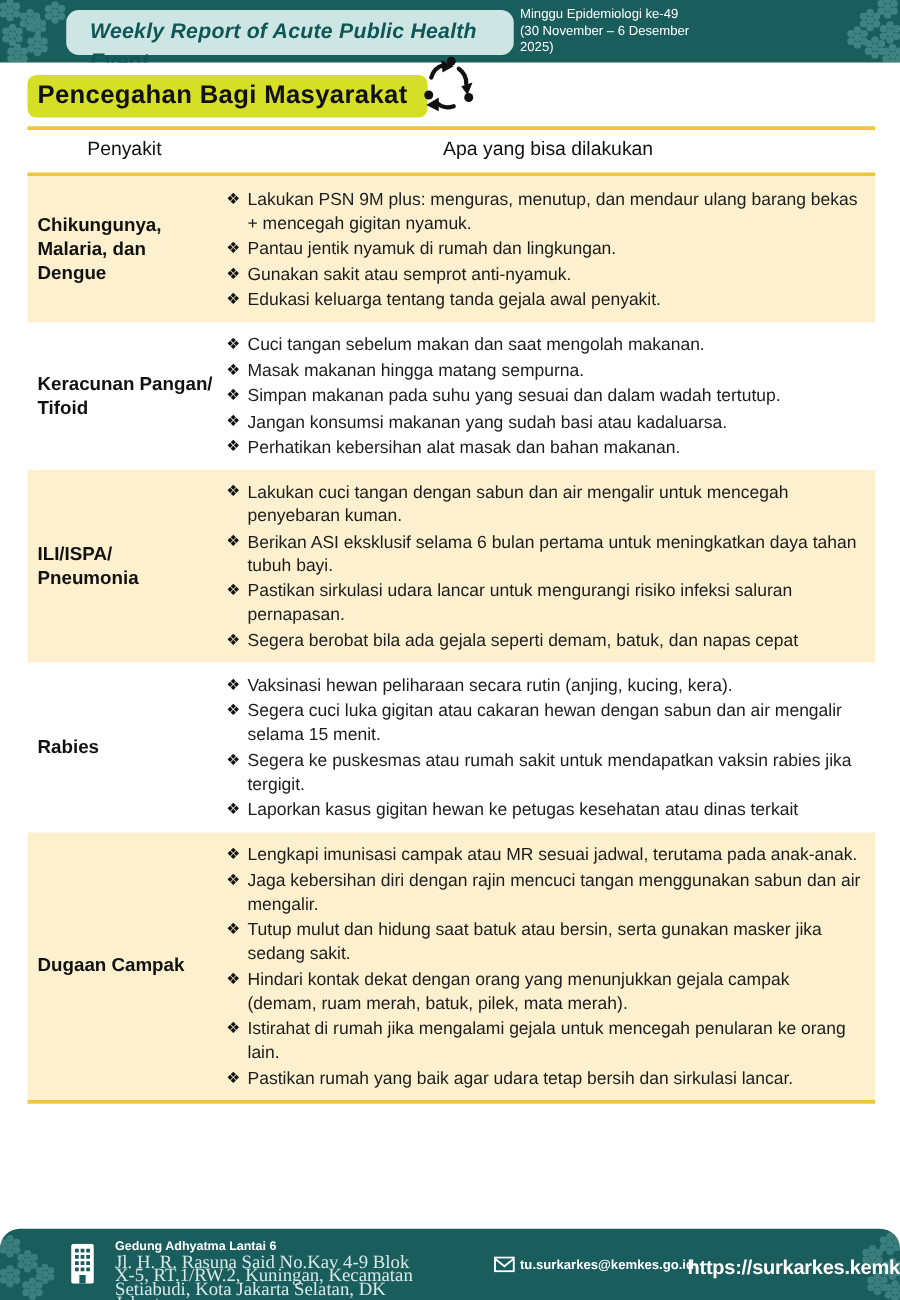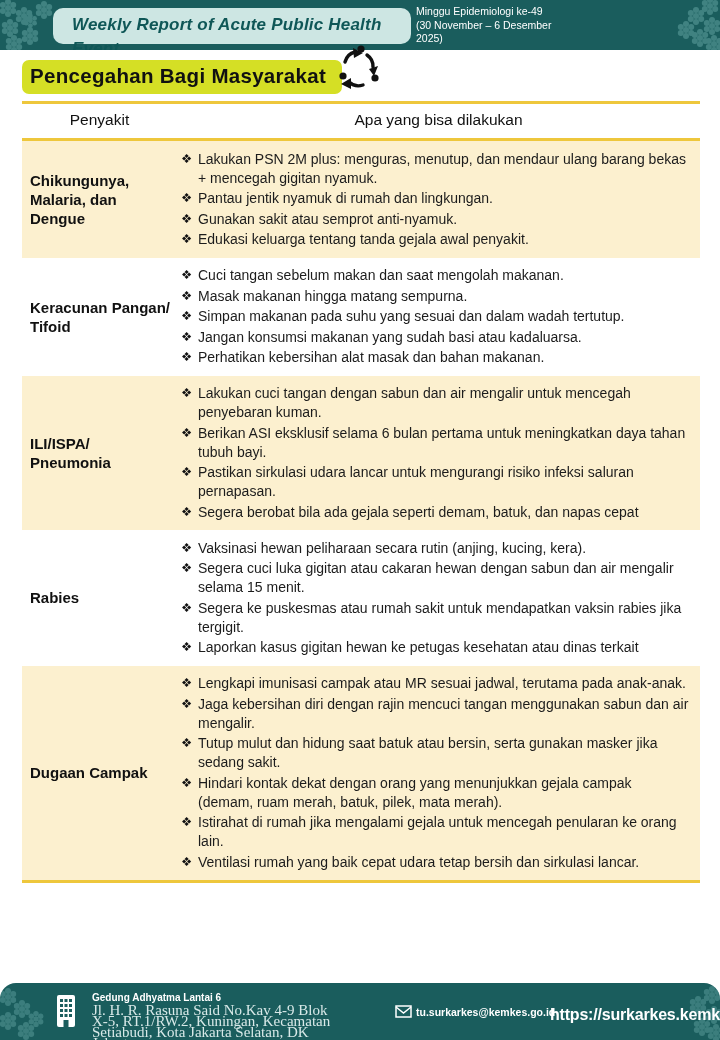--- a/index.html
+++ b/index.html
@@ -142,21 +142,21 @@
     <div class="thead">
       <div class="th col1">Penyakit</div>
       <div class="th col2">Apa yang bisa dilakukan</div>
     </div>
     <div id="table-body">
         <div class="trow cream">
           <div class="disease">Chikungunya, Malaria, dan Dengue</div>
           <div class="actions">
             <div class="action-item">
               <span class="bullet">❖</span>
-              <span class="action-text">Lakukan PSN 2M plus: menguras, menutup, dan mendaur ulang barang bekas + mencegah gigitan nyamuk.</span>
+              <span class="action-text">Lakukan PSN 9M plus: menguras, menutup, dan mendaur ulang barang bekas + mencegah gigitan nyamuk.</span>
             </div>
             <div class="action-item">
               <span class="bullet">❖</span>
               <span class="action-text">Pantau jentik nyamuk di rumah dan lingkungan.</span>
             </div>
             <div class="action-item">
               <span class="bullet">❖</span>
               <span class="action-text">Gunakan sakit atau semprot anti-nyamuk.</span>
             </div>
             <div class="action-item">
@@ -250,21 +250,21 @@
             <div class="action-item">
               <span class="bullet">❖</span>
               <span class="action-text">Hindari kontak dekat dengan orang yang menunjukkan gejala campak (demam, ruam merah, batuk, pilek, mata merah).</span>
             </div>
             <div class="action-item">
               <span class="bullet">❖</span>
               <span class="action-text">Istirahat di rumah jika mengalami gejala untuk mencegah penularan ke orang lain.</span>
             </div>
             <div class="action-item">
               <span class="bullet">❖</span>
-              <span class="action-text">Ventilasi rumah yang baik cepat udara tetap bersih dan sirkulasi lancar.</span>
+              <span class="action-text">Pastikan rumah yang baik agar udara tetap bersih dan sirkulasi lancar.</span>
             </div>
           </div>
         </div>
       </div>
   </div>
 
   <div class="footer">
     <svg class="corner-pattern" style="left:0;bottom:0" width="60" height="57" viewBox="0 0 60 57" fill="#6fb0ae" opacity="0.4">
       <use href="#batik-flower" x="8" y="14"></use>
         <use href="#batik-flower" x="22" y="26"></use>

